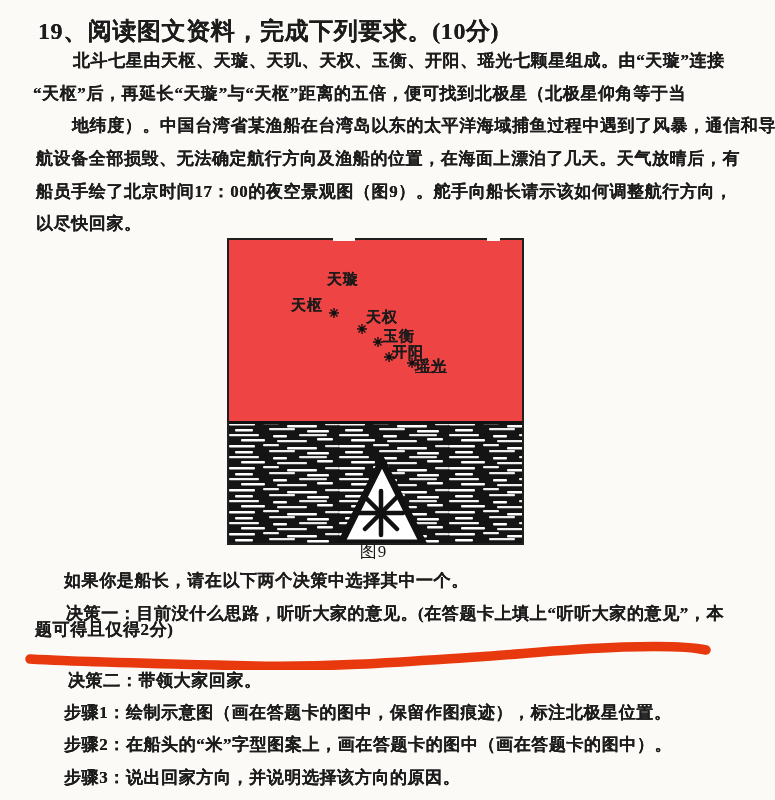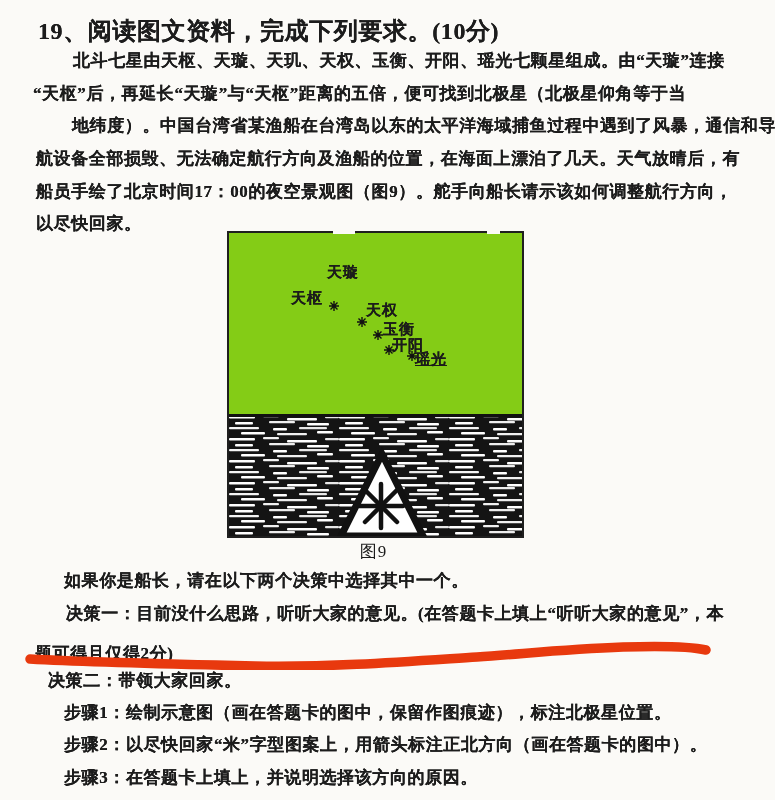--- a/index.html
+++ b/index.html
@@ -11,22 +11,22 @@
   }
   .line{
     position:absolute;
     font-size:17px;font-weight:bold;letter-spacing:0.6px;
     white-space:nowrap;
     text-shadow:0 0 0.4px #1c1c1c;
   }
   .header-line{font-size:24px;}
   
   .figure{
-    position:absolute;left:227px;top:231px;width:293px;height:303px;
-    border:2px solid #1f1f1f;background:#84cc16;
+    position:absolute;left:227px;top:238px;width:293px;height:303px;
+    border:2px solid #1f1f1f;background:#ef4444;
   }
   .border-gap{
     position:absolute;top:-3px;height:4px;background:#fbfaf7;
   }
   .gap1{left:104px;width:22px;}
   .gap2{left:258px;width:13px;}
   .star-label{
     position:absolute;font-size:15px;font-weight:bold;letter-spacing:1px;
     white-space:nowrap;text-shadow:0 0 0.4px #111;
   }
@@ -127,21 +127,21 @@
         </g>
       </g>
     </svg>
   </div>
 </div>
 
 <div class="figure-caption">图9</div>
 
 <div class="line" style="left:64px;top:569px;">如果你是船长，请在以下两个决策中选择其中一个。</div>
 <div class="line" style="left:66px;top:602px;">决策一：目前没什么思路，听听大家的意见。(在答题卡上填上“听听大家的意见”，本</div>
-<div class="line" style="left:35px;top:642px;text-align:right;">题可得且仅得2分)</div>
-<div class="line" style="left:48px;top:669px;font-family:Liberation Serif, serif;">决策二：带领大家回家。</div>
+<div class="line" style="left:35px;top:618px;text-align:right;">题可得且仅得2分)</div>
+<div class="line" style="left:68px;top:669px;font-family:Liberation Serif, serif;">决策二：带领大家回家。</div>
 <div class="line" style="left:64px;top:701px;text-align:center;">步骤1：绘制示意图（画在答题卡的图中，保留作图痕迹），标注北极星位置。</div>
-<div class="line" style="left:64px;top:733px;">步骤2：以尽快回家“米”字型图案上，用箭头标注正北方向（画在答题卡的图中）。</div>
-<div class="line" style="left:64px;top:766px;">步骤3：在答题卡上填上，并说明选择该方向的原因。</div>
+<div class="line" style="left:64px;top:733px;">步骤2：在船头的“米”字型图案上，画在答题卡的图中（画在答题卡的图中）。</div>
+<div class="line" style="left:64px;top:766px;">步骤3：说出回家方向，并说明选择该方向的原因。</div>
 
 <svg class="red-marker" width="692" height="30" viewBox="0 0 692 30">
   <path d="M5,19 C60,22 140,24 230,26 C310,27.5 390,21 452,17 C502,13.5 542,9 598,7 C636,5.8 668,7 681,10" fill="none" stroke="#e8390e" stroke-width="9.5" stroke-linecap="round"></path>
 </svg>
 
 </body></html>

